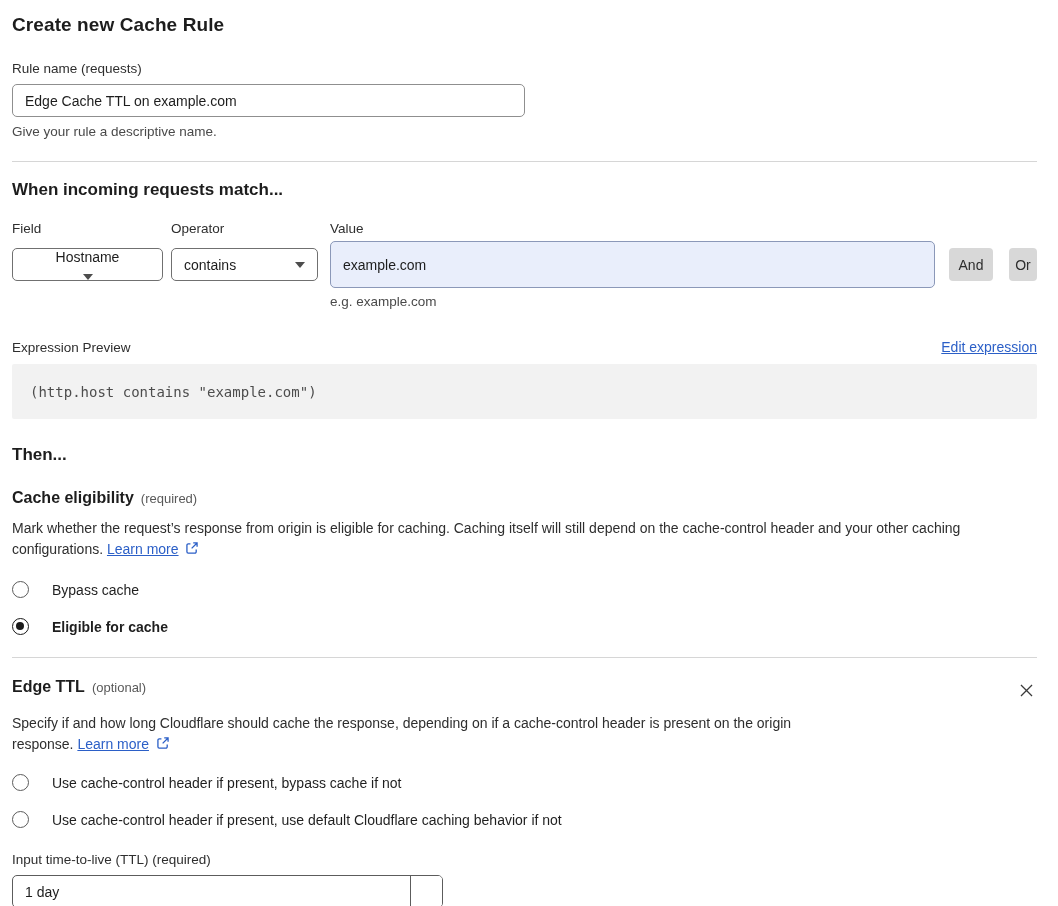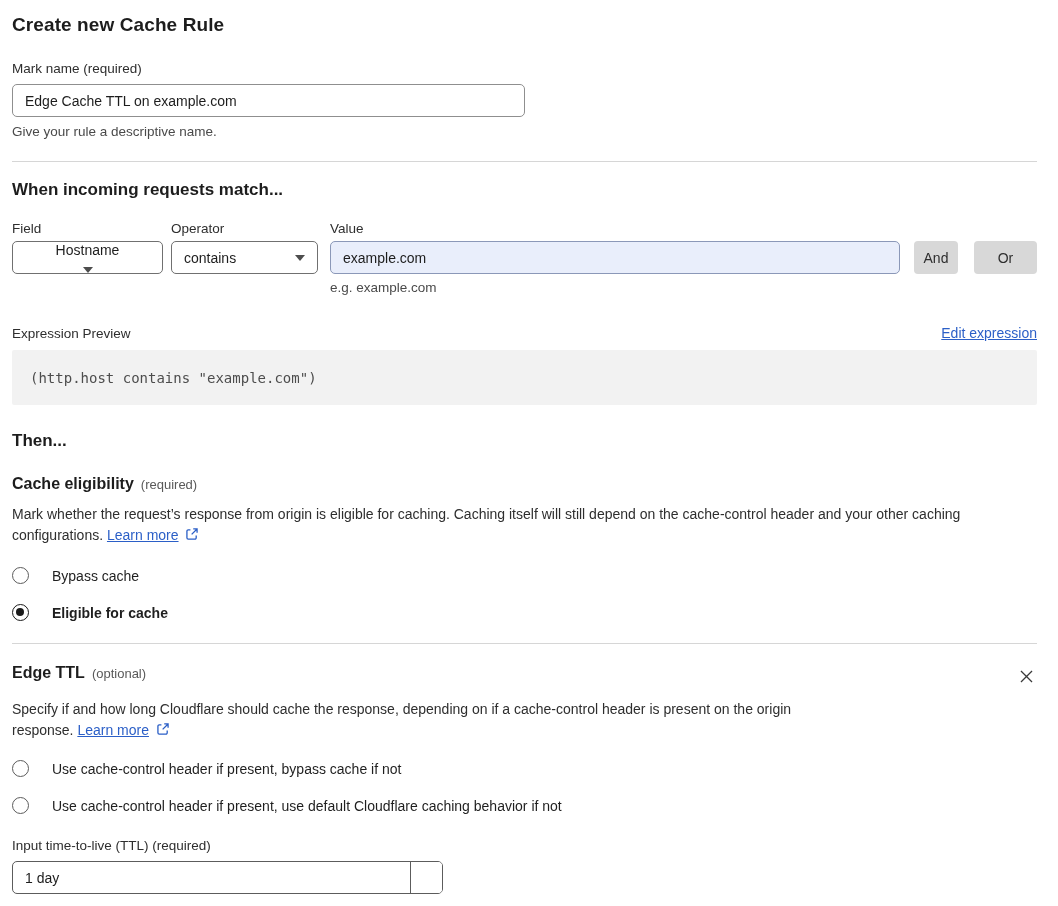--- a/index.html
+++ b/index.html
@@ -41,31 +41,31 @@
     display: flex; align-items: center; justify-content: space-between;
     padding: 0 12px; font-size: 14px; color: #1d1d1d; cursor: pointer;
   }
   .select-field { width: 151px; margin-right: 8px; flex-direction: column; }
   .select-operator { width: 147px; margin-right: 12px; }
   .caret-down {
     width: 0; height: 0; border-left: 5px solid transparent;
     border-right: 5px solid transparent; border-top: 6px solid #4d4d4d;
   }
   .value-input {
-    flex: 1; height: 33px; background: #e9eefb; border: 1px solid #8b98b8;
+    flex: 1; height: 47px; background: #e9eefb; border: 1px solid #8b98b8;
     border-radius: 5px; padding: 0 12px; font-size: 14px; color: #1d1d1d;
     font-family: "Liberation Sans", sans-serif; outline: none;
   }
   .conn-btn {
     height: 33px; background: #d8d8d8; border: none; border-radius: 4px;
     font-size: 14px; color: #2e2e2e; cursor: pointer;
     font-family: "Liberation Sans", sans-serif;
   }
   .and-btn { width: 44px; margin-left: 14px; }
-  .or-btn { width: 63px; margin-left: 16px; }
+  .or-btn { width: 28px; margin-left: 16px; }
 
   .value-help { margin-top: 6px; padding-left: 318px; }
 
   .preview-row { display: flex; justify-content: space-between; align-items: flex-end; margin-top: 30px; }
   .preview-label { font-size: 13.5px; color: #2e2e2e; }
   a.link { color: #2b5fc7; text-decoration: underline; cursor: pointer; }
   .edit-link { font-size: 14px; }
 
   .code-block {
     margin-top: 9px; background: #f2f2f2; height: 55px; display: flex; align-items: center;
@@ -116,21 +116,21 @@
     justify-content: center; background: #fff; border-radius: 0 4px 4px 0;
   }
 </style>
 </head>
 <body>
 
 <div class="page">
 
   <div class="h1">Create new Cache Rule</div>
 
-  <div class="field-label mt-label">Mark name (required)</div>
+  <div class="field-label mt-label">Rule name (requests)</div>
   <input class="text-input rule-input" type="text" value="Edge Cache TTL on example.com" style="">
   <div class="help-text">Give your rule a descriptive name.</div>
 
   <hr class="divider">
 
   <div class="section-heading match-heading">When incoming requests match...</div>
 
   <div class="labels-row">
     <div class="field-label lbl-field">Field</div>
     <div class="field-label lbl-operator">Operator</div>

